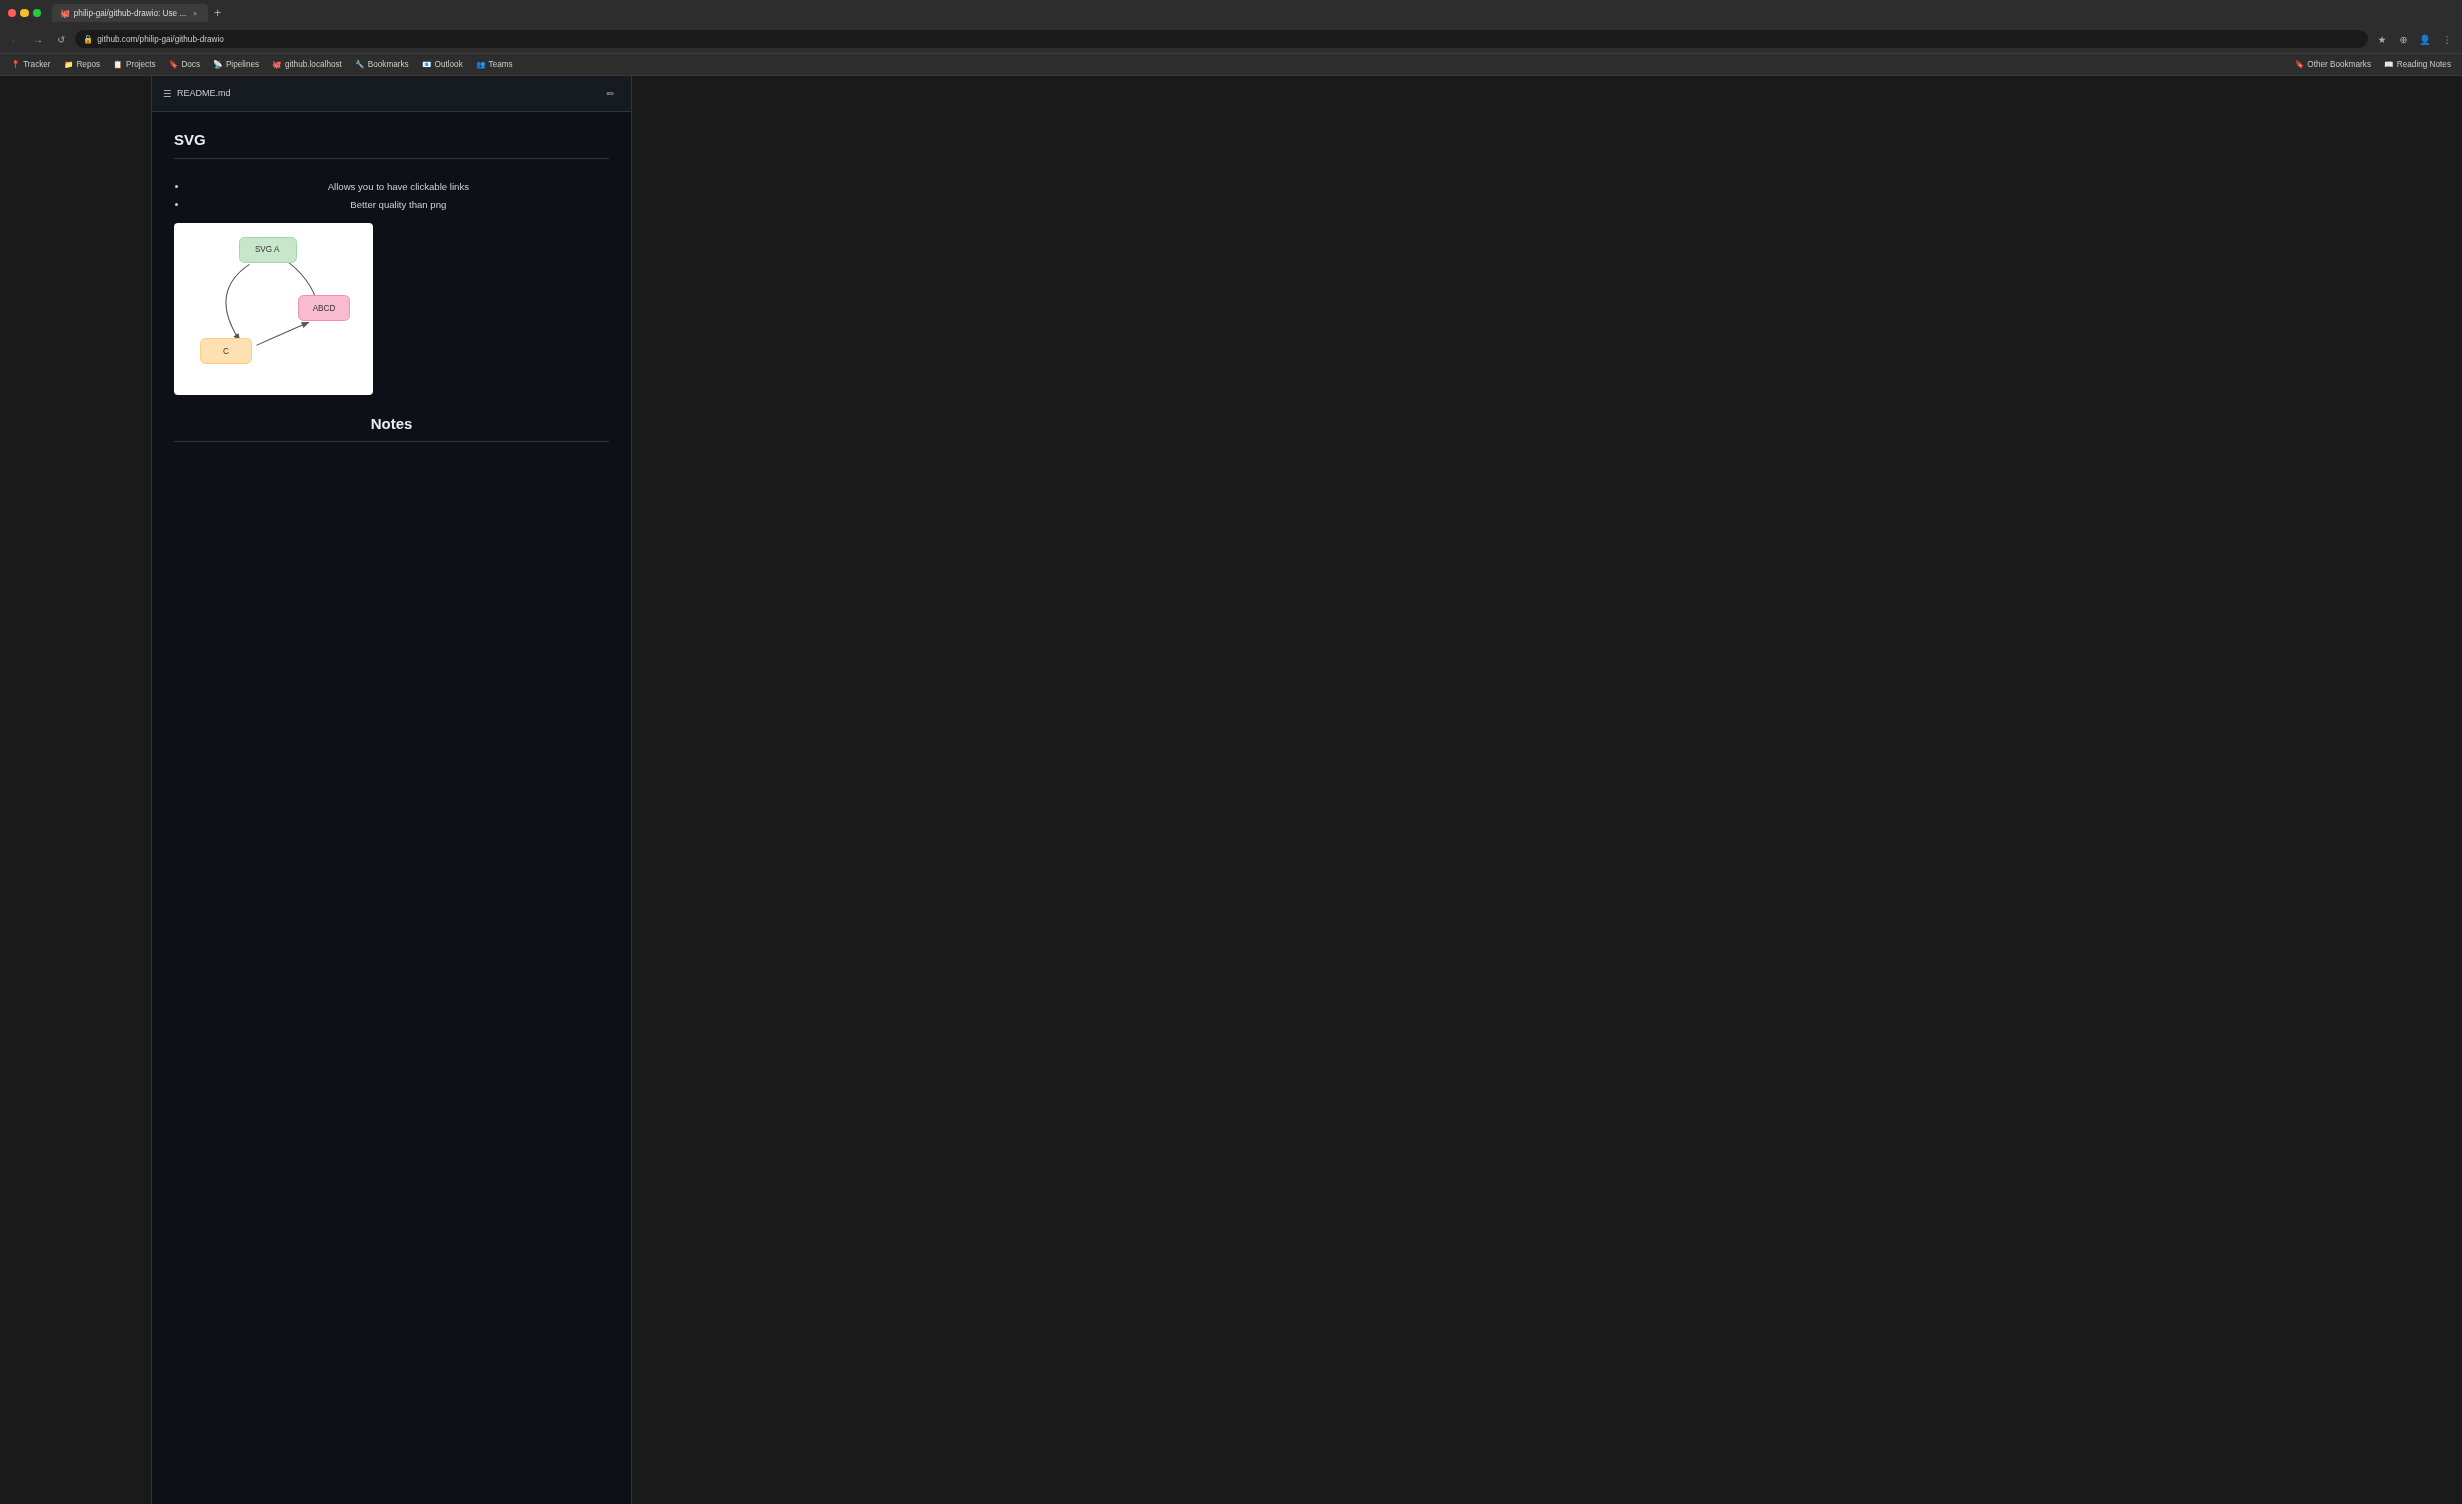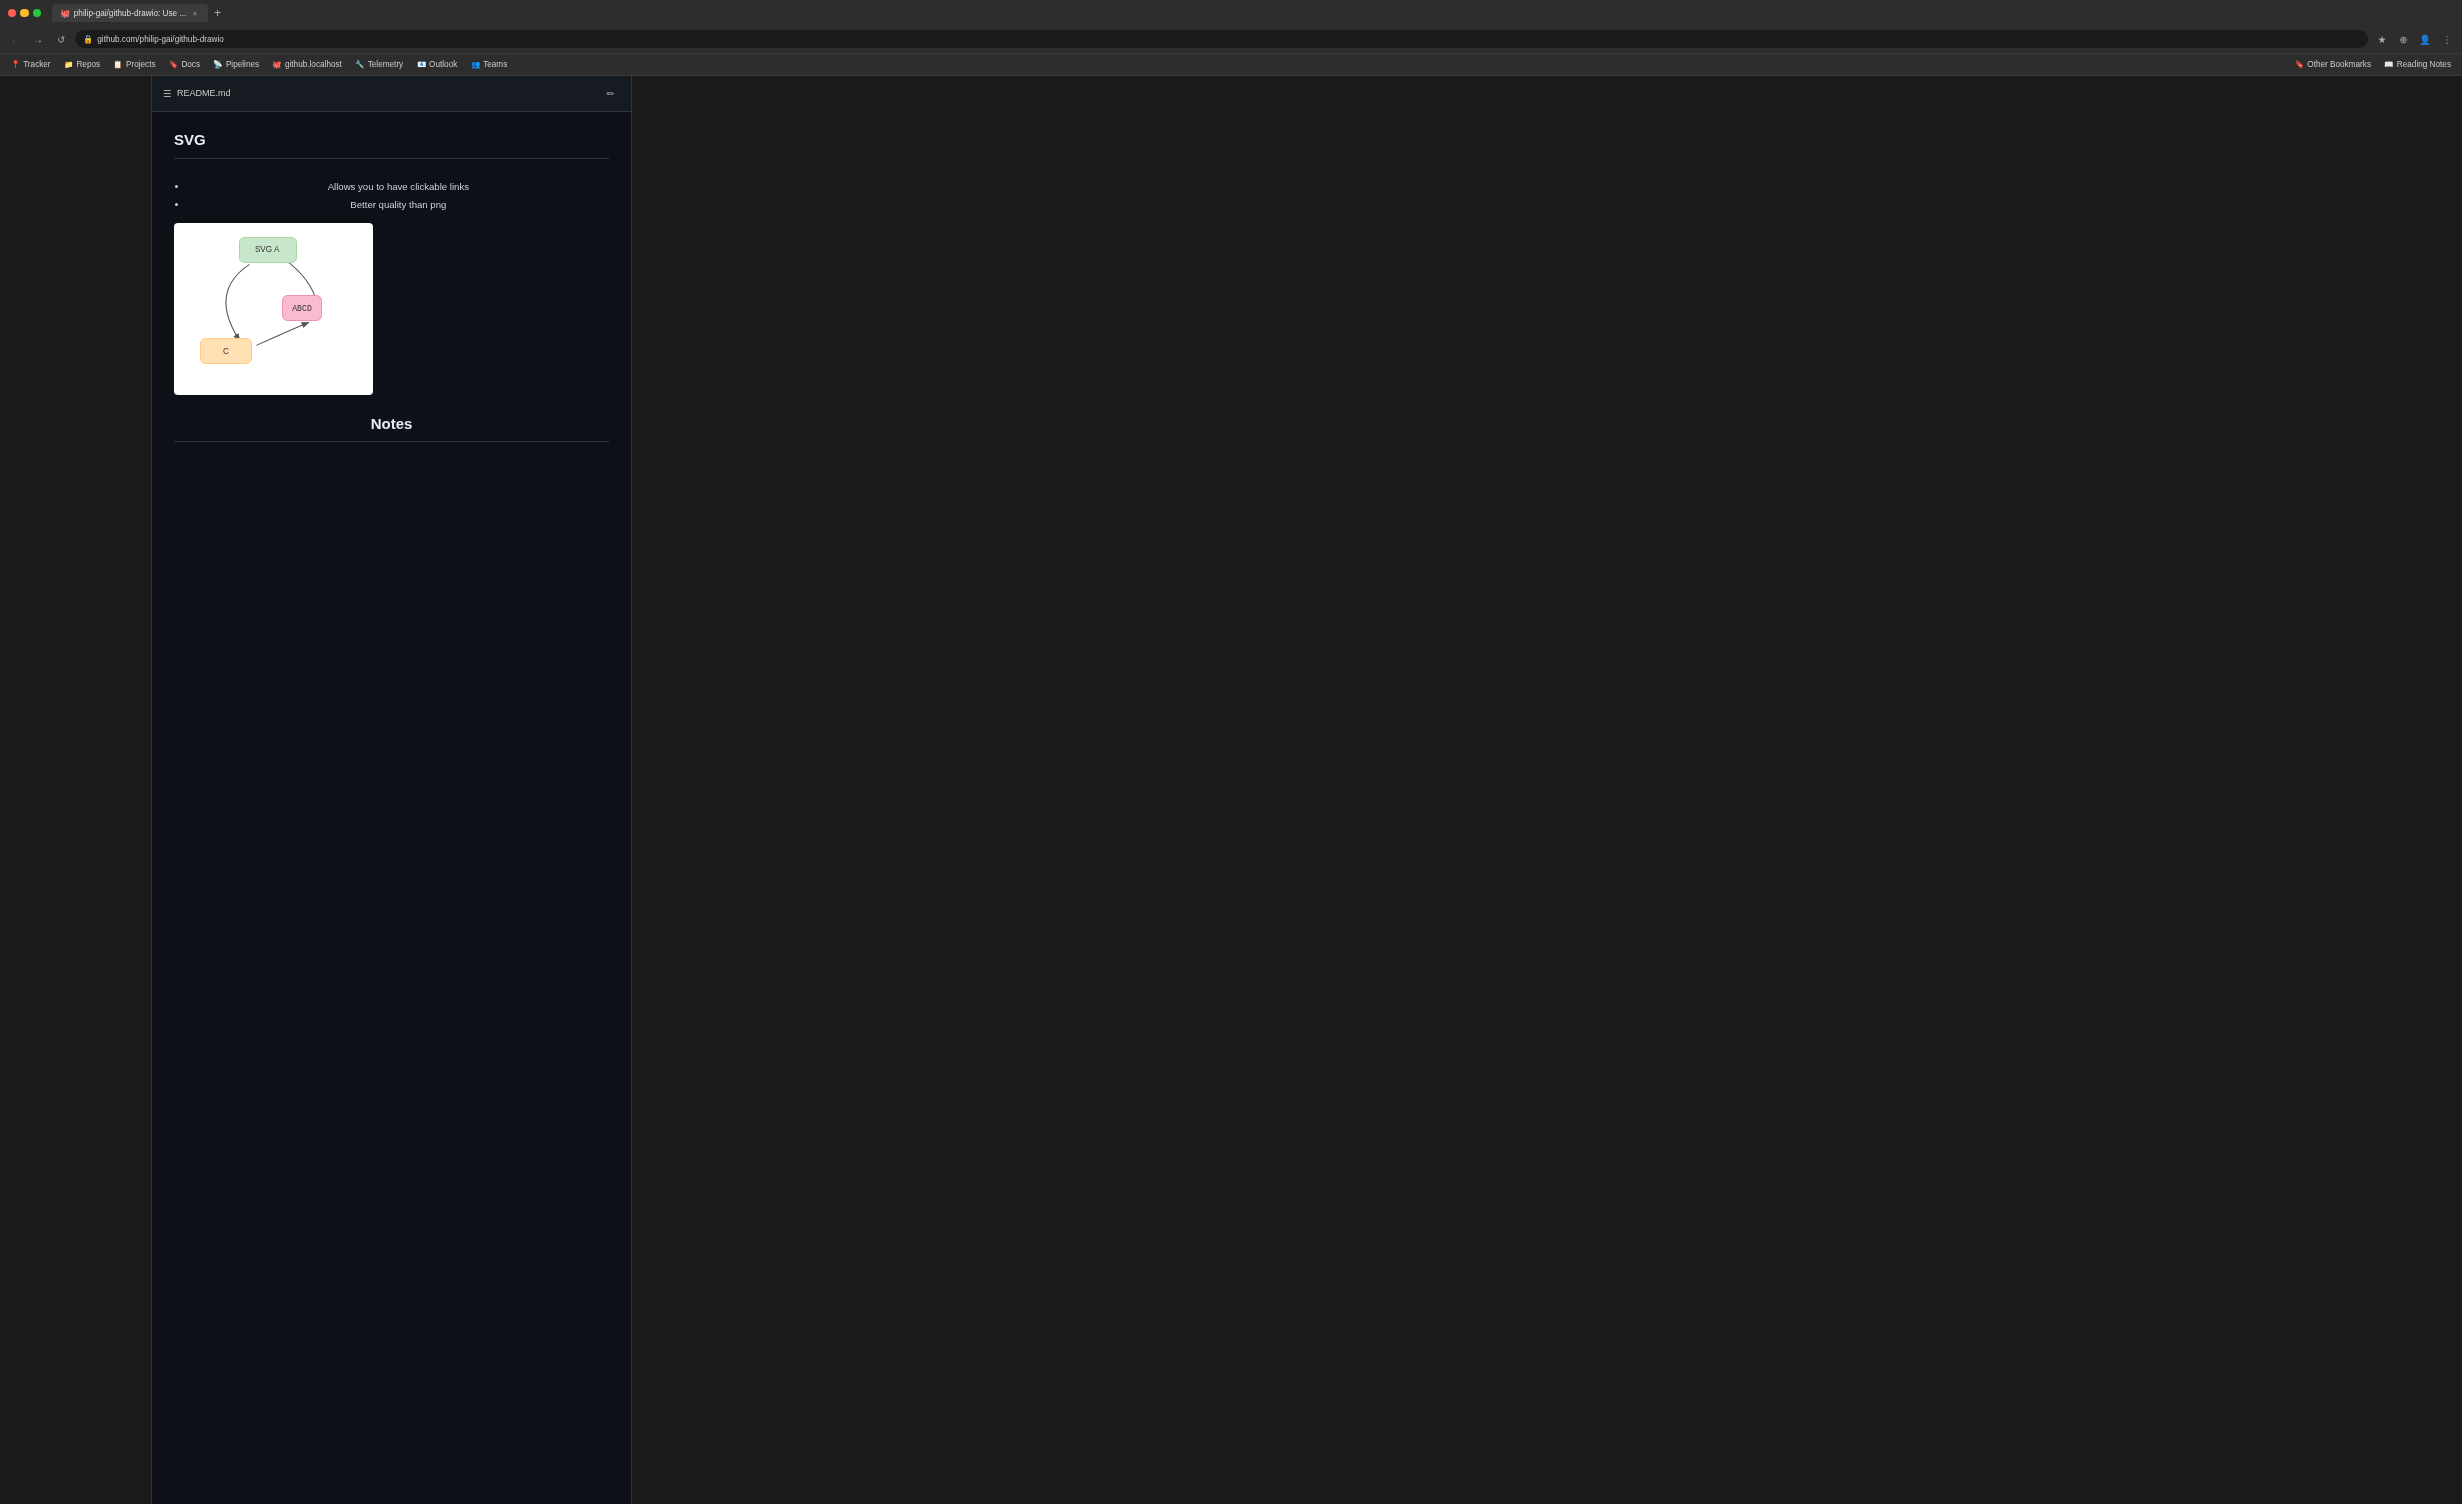--- a/index.html
+++ b/index.html
@@ -352,21 +352,21 @@
   <div class="bookmark-item">
     <span class="bookmark-icon">📡</span>
     <span>Pipelines</span>
   </div>
   <div class="bookmark-item">
     <span class="bookmark-icon">🐙</span>
     <span>github.localhost</span>
   </div>
   <div class="bookmark-item">
     <span class="bookmark-icon">🔧</span>
-    <span>Telemetry</span>
+    <span>Bookmarks</span>
   </div>
   <div class="bookmark-item">
     <span class="bookmark-icon">📧</span>
     <span>Outlook</span>
   </div>
   <div class="bookmark-item">
     <span class="bookmark-icon">👥</span>
     <span>Teams</span>
   </div>
   <div class="bm-right">
@@ -414,21 +414,21 @@
             <path d="M 160 52 Q 200 80 210 120" stroke="#555" stroke-width="1.5" fill="none" marker-end="url(#arrow1)"></path>
 
             <path d="M 110 60 Q 50 100 95 170" stroke="#555" stroke-width="1.5" fill="none" marker-end="url(#arrow1)"></path>
 
             <path d="M 120 178 Q 160 160 195 145" stroke="#555" stroke-width="1.5" fill="none" marker-end="url(#arrow1)"></path>
           </svg>
 
           <div class="diagram-node node-green" style="top: 13.7px; left: 65px; width: 58px;">
             <span>SVG A</span>
           </div>
-          <div class="diagram-node node-pink" style="top: 72px; left: 108px; width: 40px; font-family: Liberation Mono, monospace;">
+          <div class="diagram-node node-pink" style="top: 72px; left: 124px; width: 52px;">
             <span>ABCD</span>
           </div>
           <div class="diagram-node node-peach" style="top: 115px; left: 26px; width: 52px;">
             <span>C</span>
           </div>
         </div>
       </div>
 
 
       <div class="notes-section">

